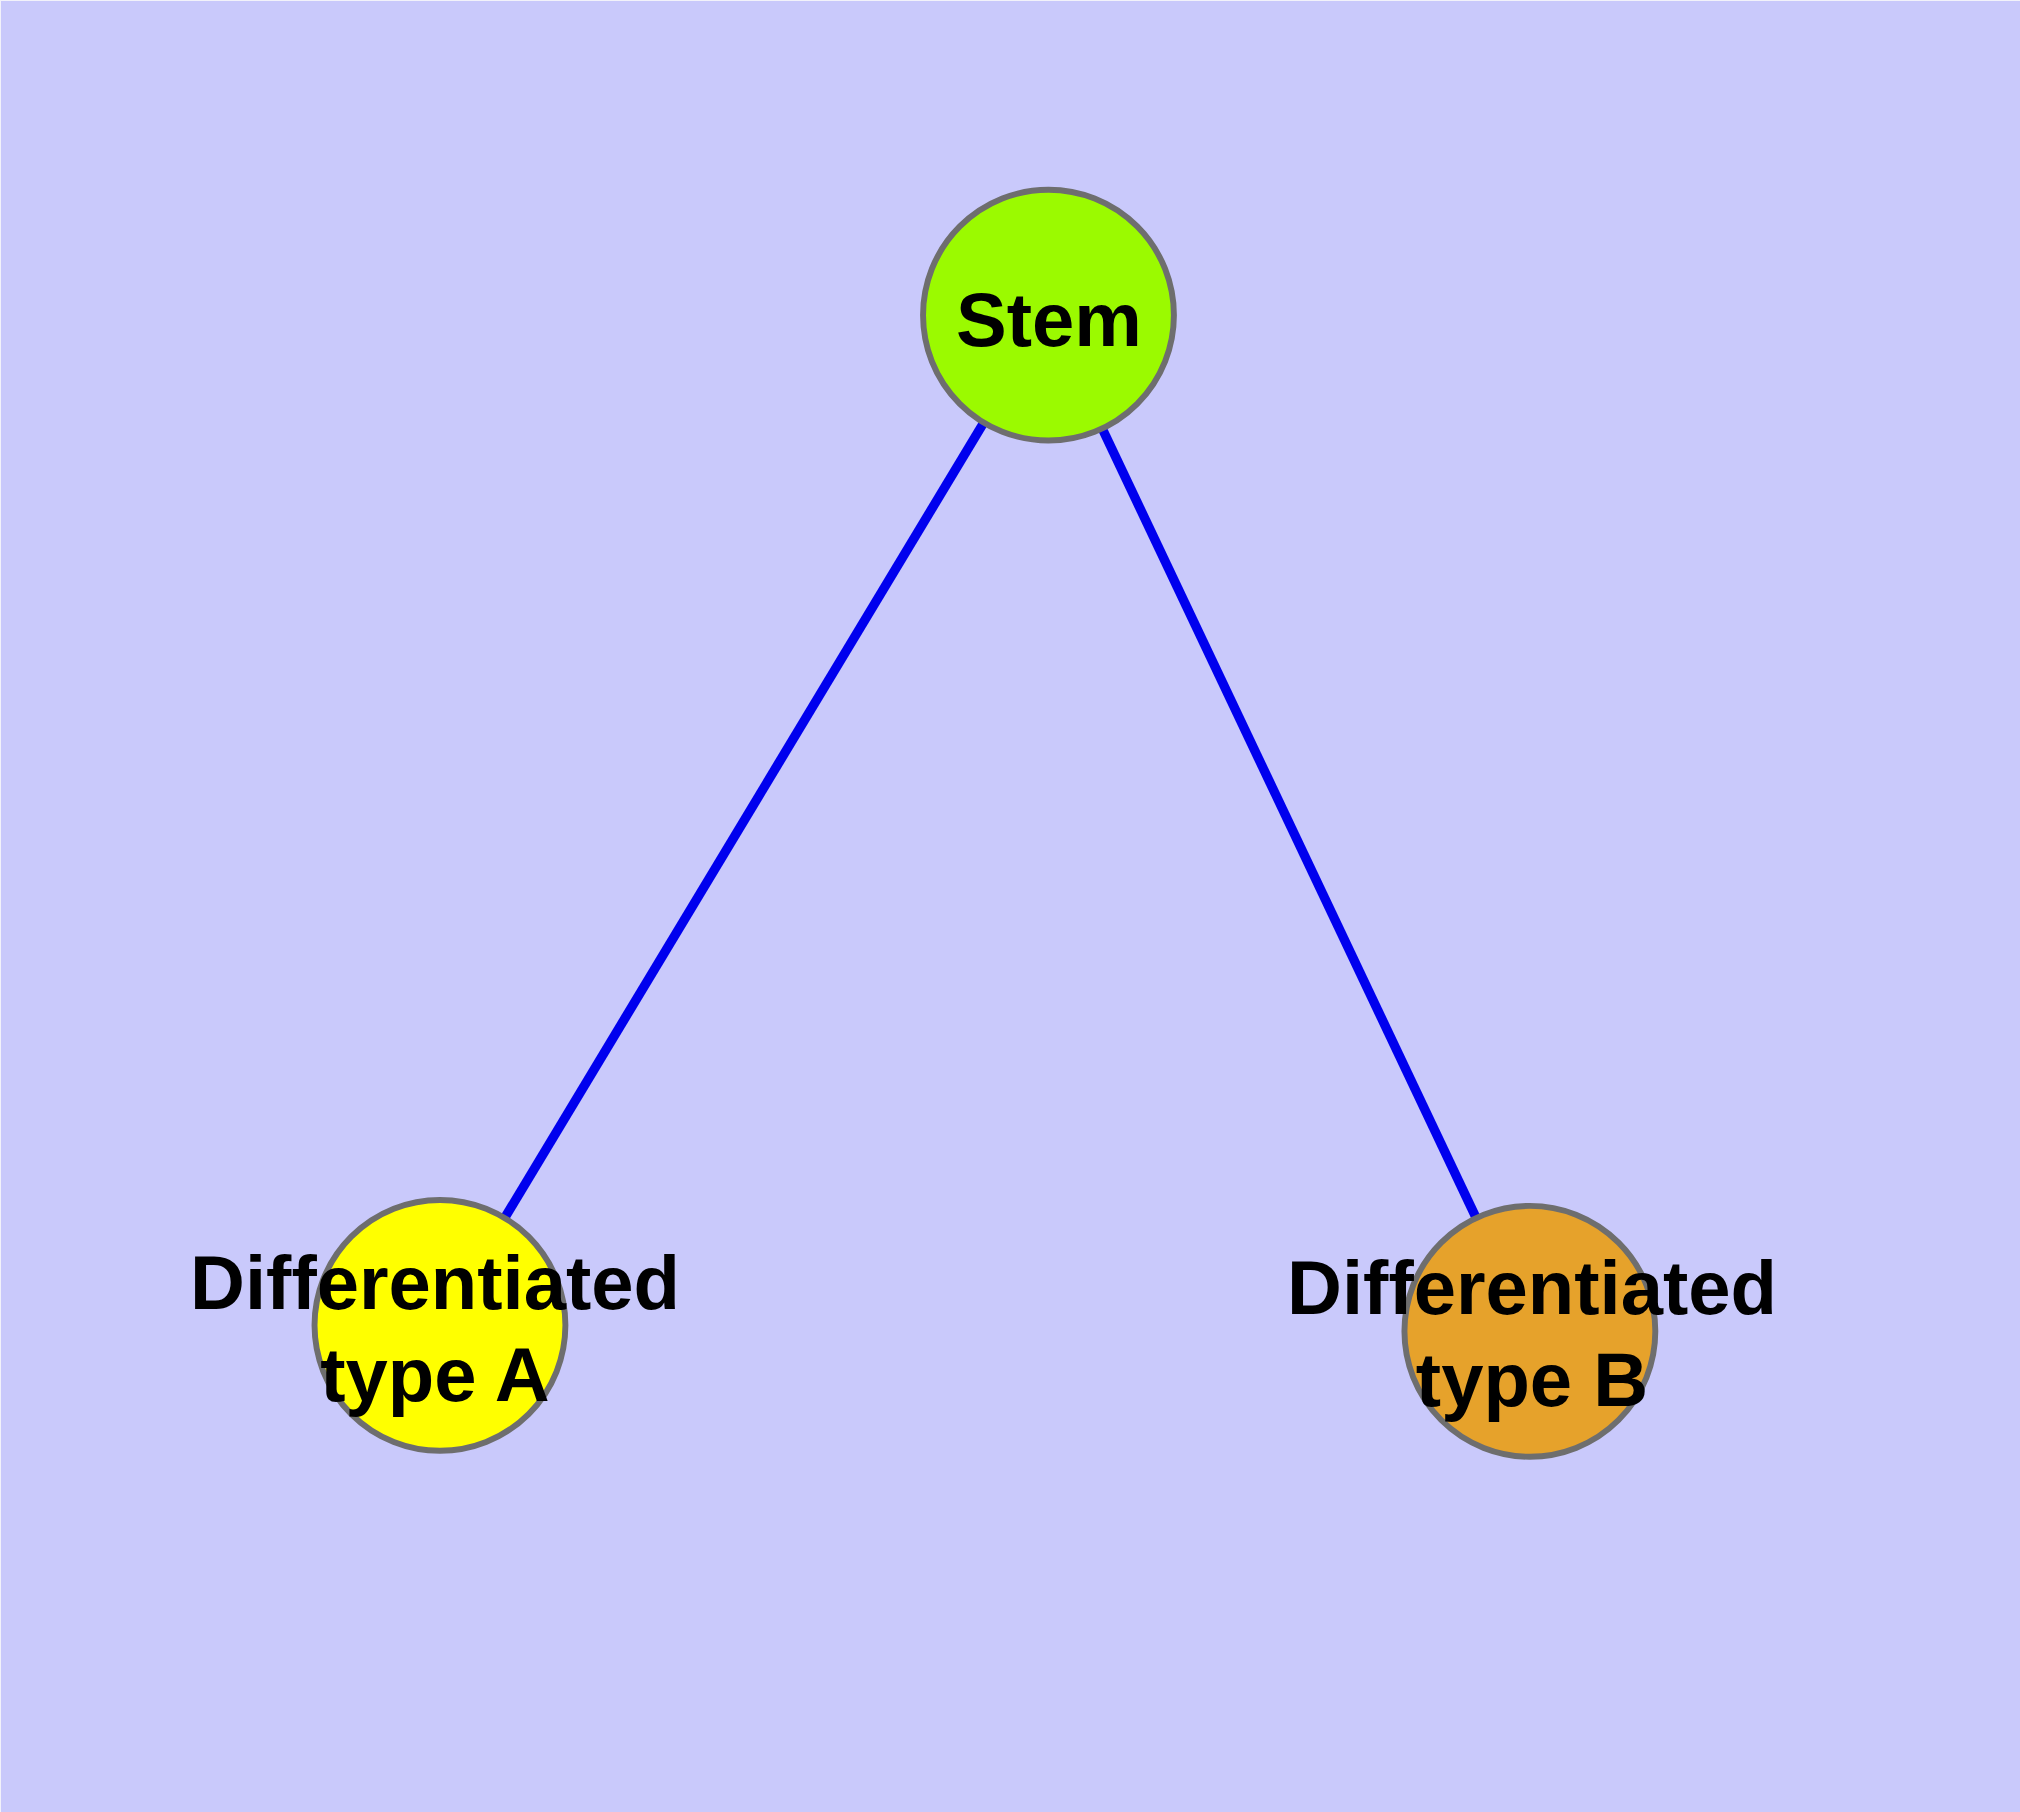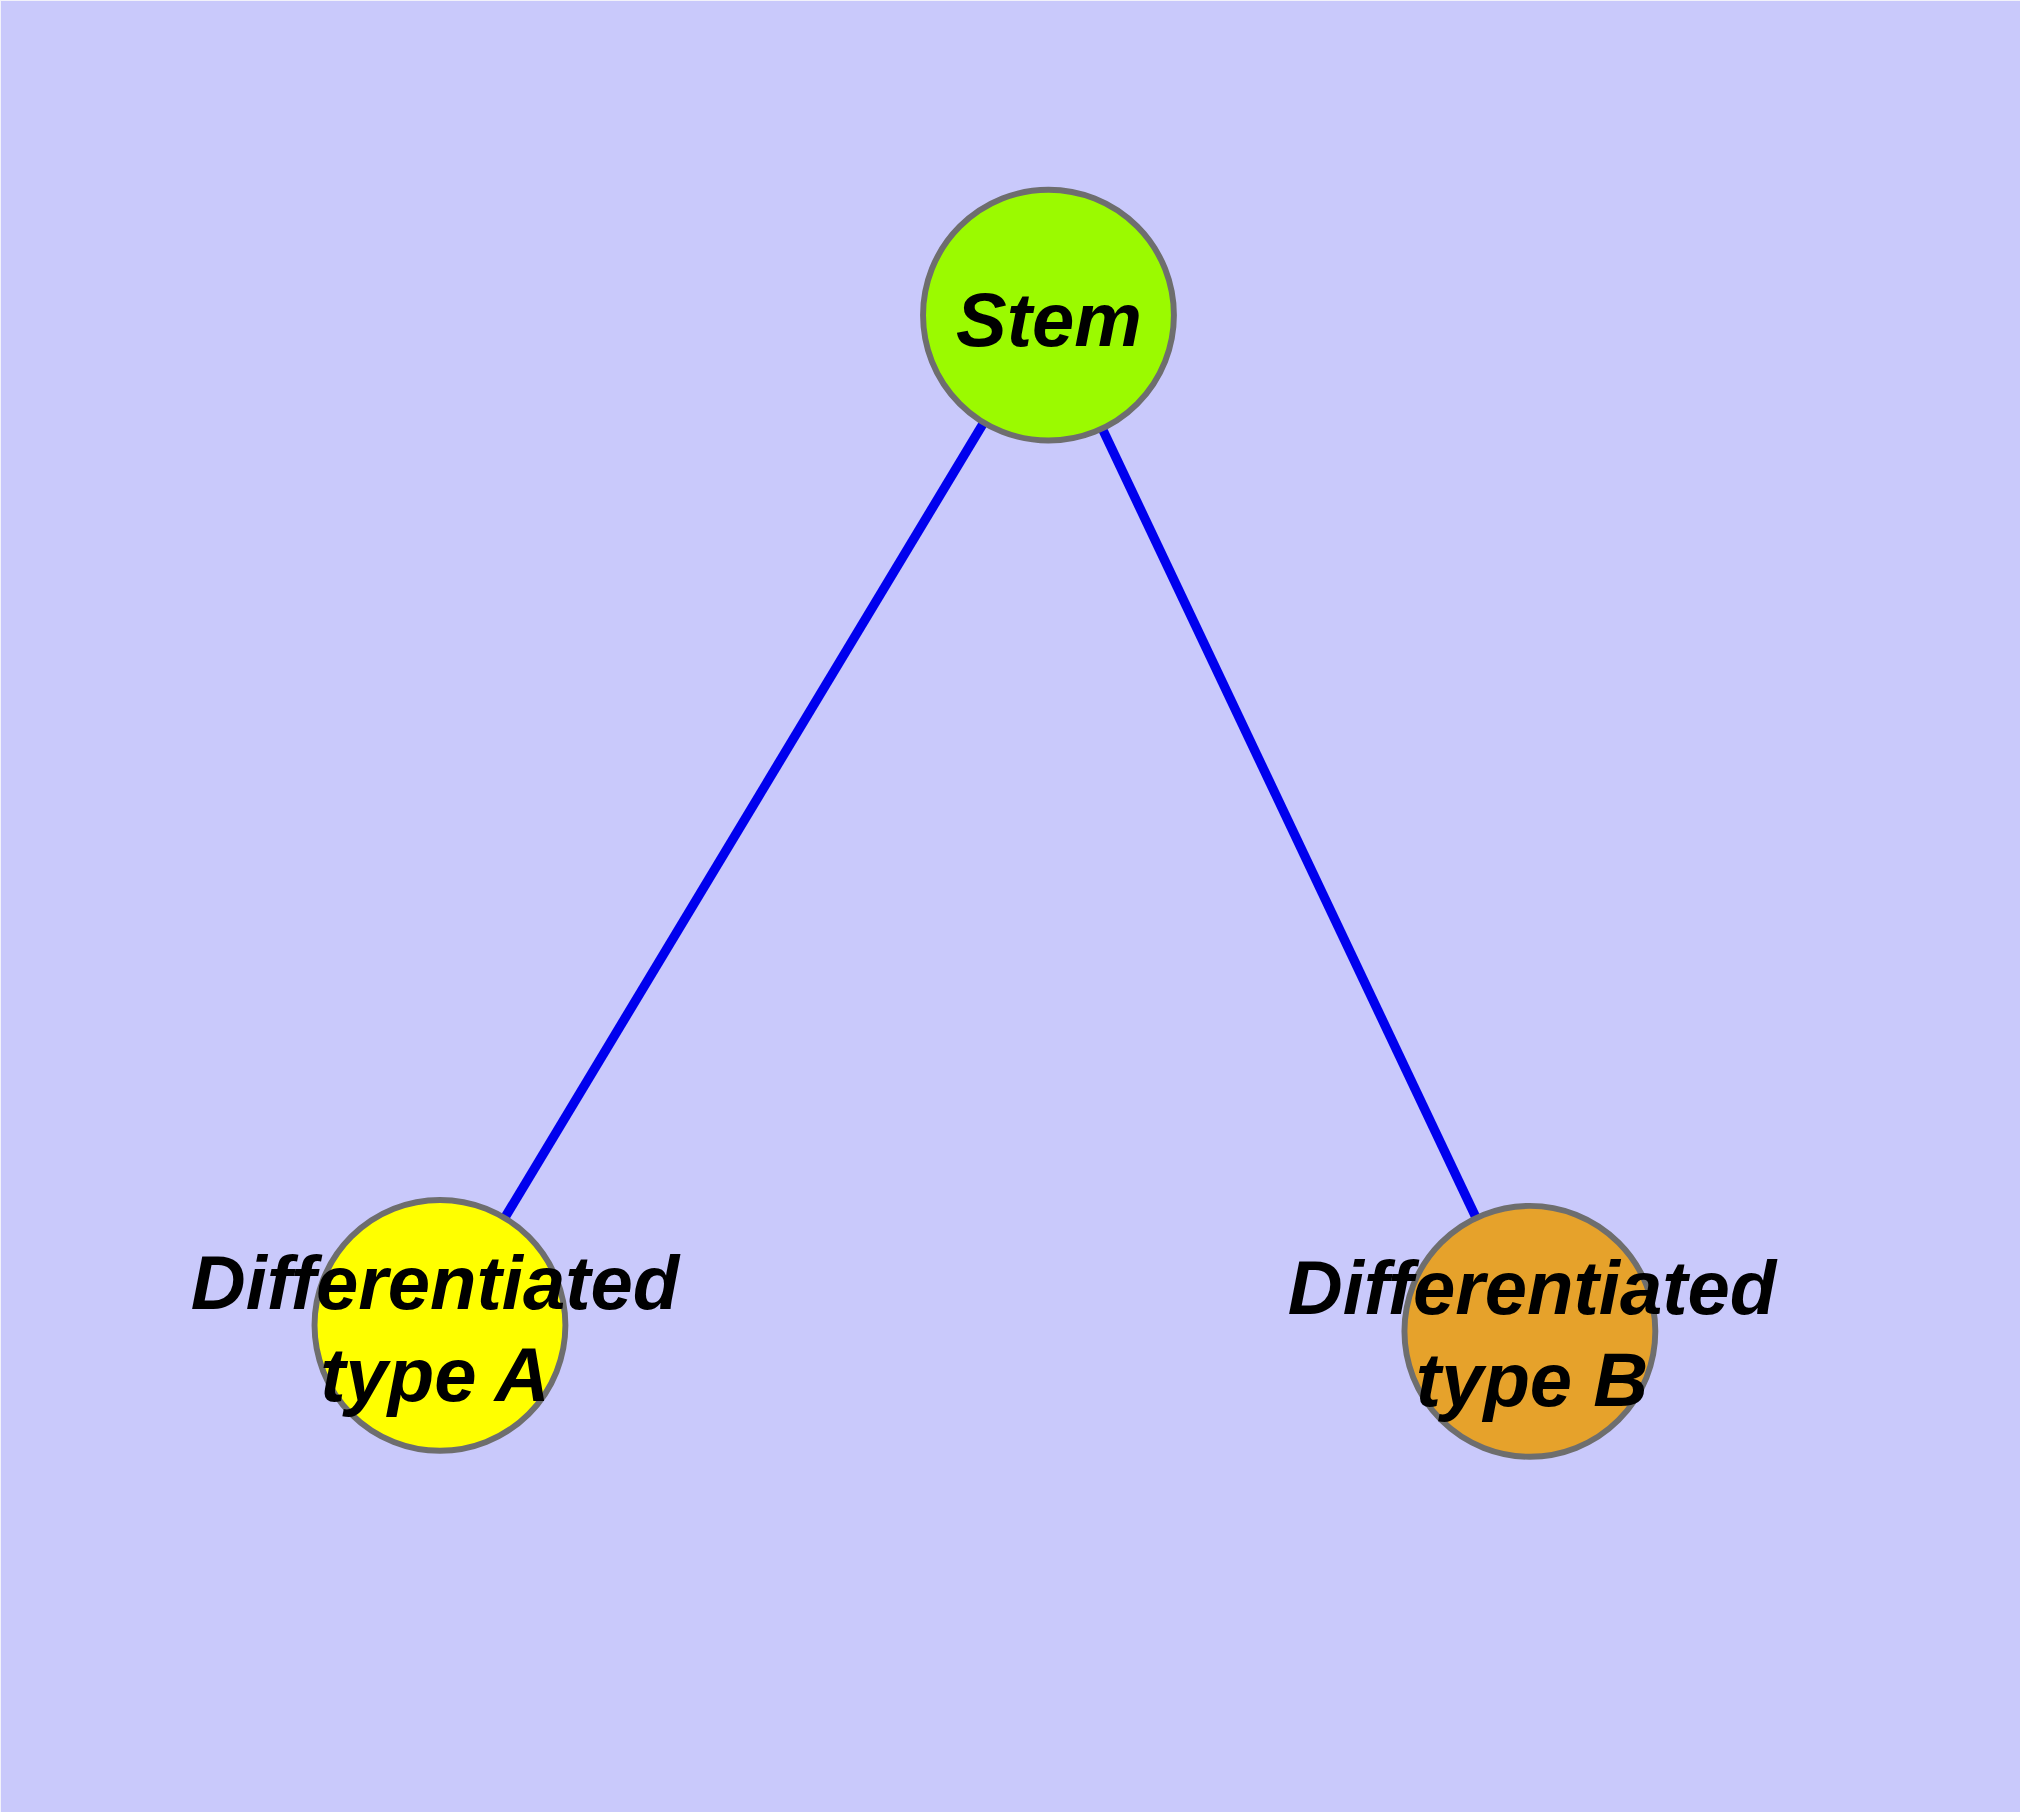--- a/index.html
+++ b/index.html
@@ -35,21 +35,20 @@
   .node-label {
     position: absolute;
     transform: translate(-50%, -50%);
     color: #000000;
     font-size: 76px;
     font-weight: bold;
     line-height: 92px;
     text-align: center;
     white-space: pre-line;
     letter-spacing: 0px;
-    font-style: italic;
   }
   .label-stem   { left: 1048px; top: 319px;  }
   .label-type-a { left: 434px;  top: 1328px; }
   .label-type-b { left: 1531px; top: 1333px; }
 </style>
 </head>
 <body>
 
 <div class="canvas">
 

